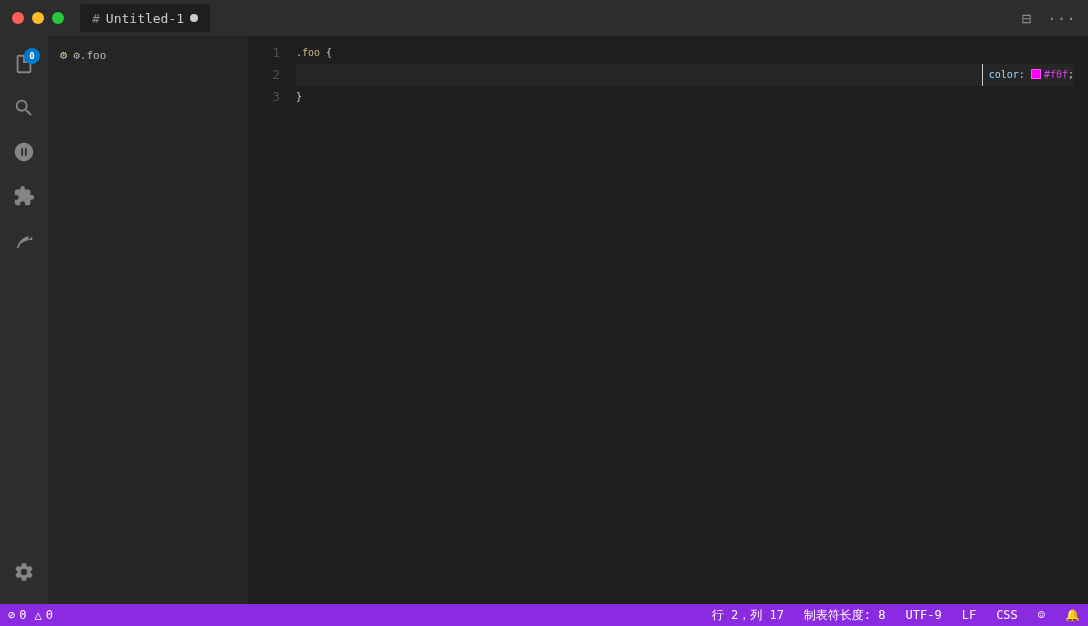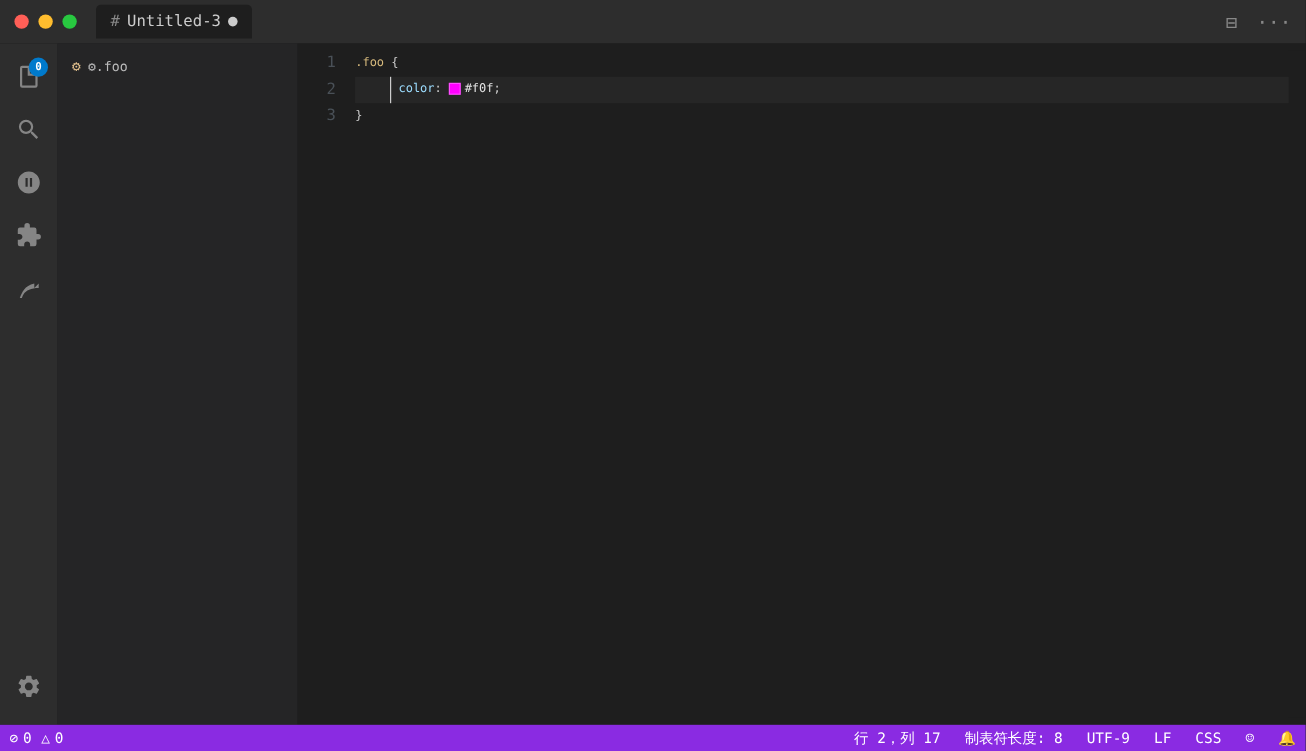--- a/index.html
+++ b/index.html
@@ -182,28 +182,29 @@
     }
 
     .code-line {
       display: flex;
       align-items: center;
       height: 22px;
     }
 
     .code-line.active-line {
       background: rgba(255,255,255,0.04);
+      justify-content: flex-end;
     }
 
     
     .css-selector { color: #d7ba7d; }
     .css-brace { color: #ccc; }
     .css-property { color: #9cdcfe; }
     .css-colon { color: #ccc; }
-    .css-value { color: #e5e5e5; }
+    .css-value { color: #d946ef; }
     .css-semicolon { color: #ccc; }
     .indent { display: inline-block; width: 28px; }
     .cursor-line {
       border-left: 1px solid #ccc;
       margin-left: 1px;
     }
 
     .color-swatch {
       display: inline-block;
       width: 10px;
@@ -269,21 +270,21 @@
 
 <div class="titlebar">
   <div class="traffic-lights">
     <div class="traffic-light close"></div>
     <div class="traffic-light minimize"></div>
     <div class="traffic-light maximize"></div>
   </div>
   <div class="tab-area">
     <div class="tab">
       <span class="tab-hash">#</span>
-      <span>Untitled-3</span>
+      <span>Untitled-1</span>
       <span class="tab-dot"></span>
     </div>
   </div>
   <div class="titlebar-actions">
     <span class="titlebar-action-icon">⊟</span>
     <span class="titlebar-action-icon">···</span>
   </div>
 </div>
 
 <div class="main-layout">

